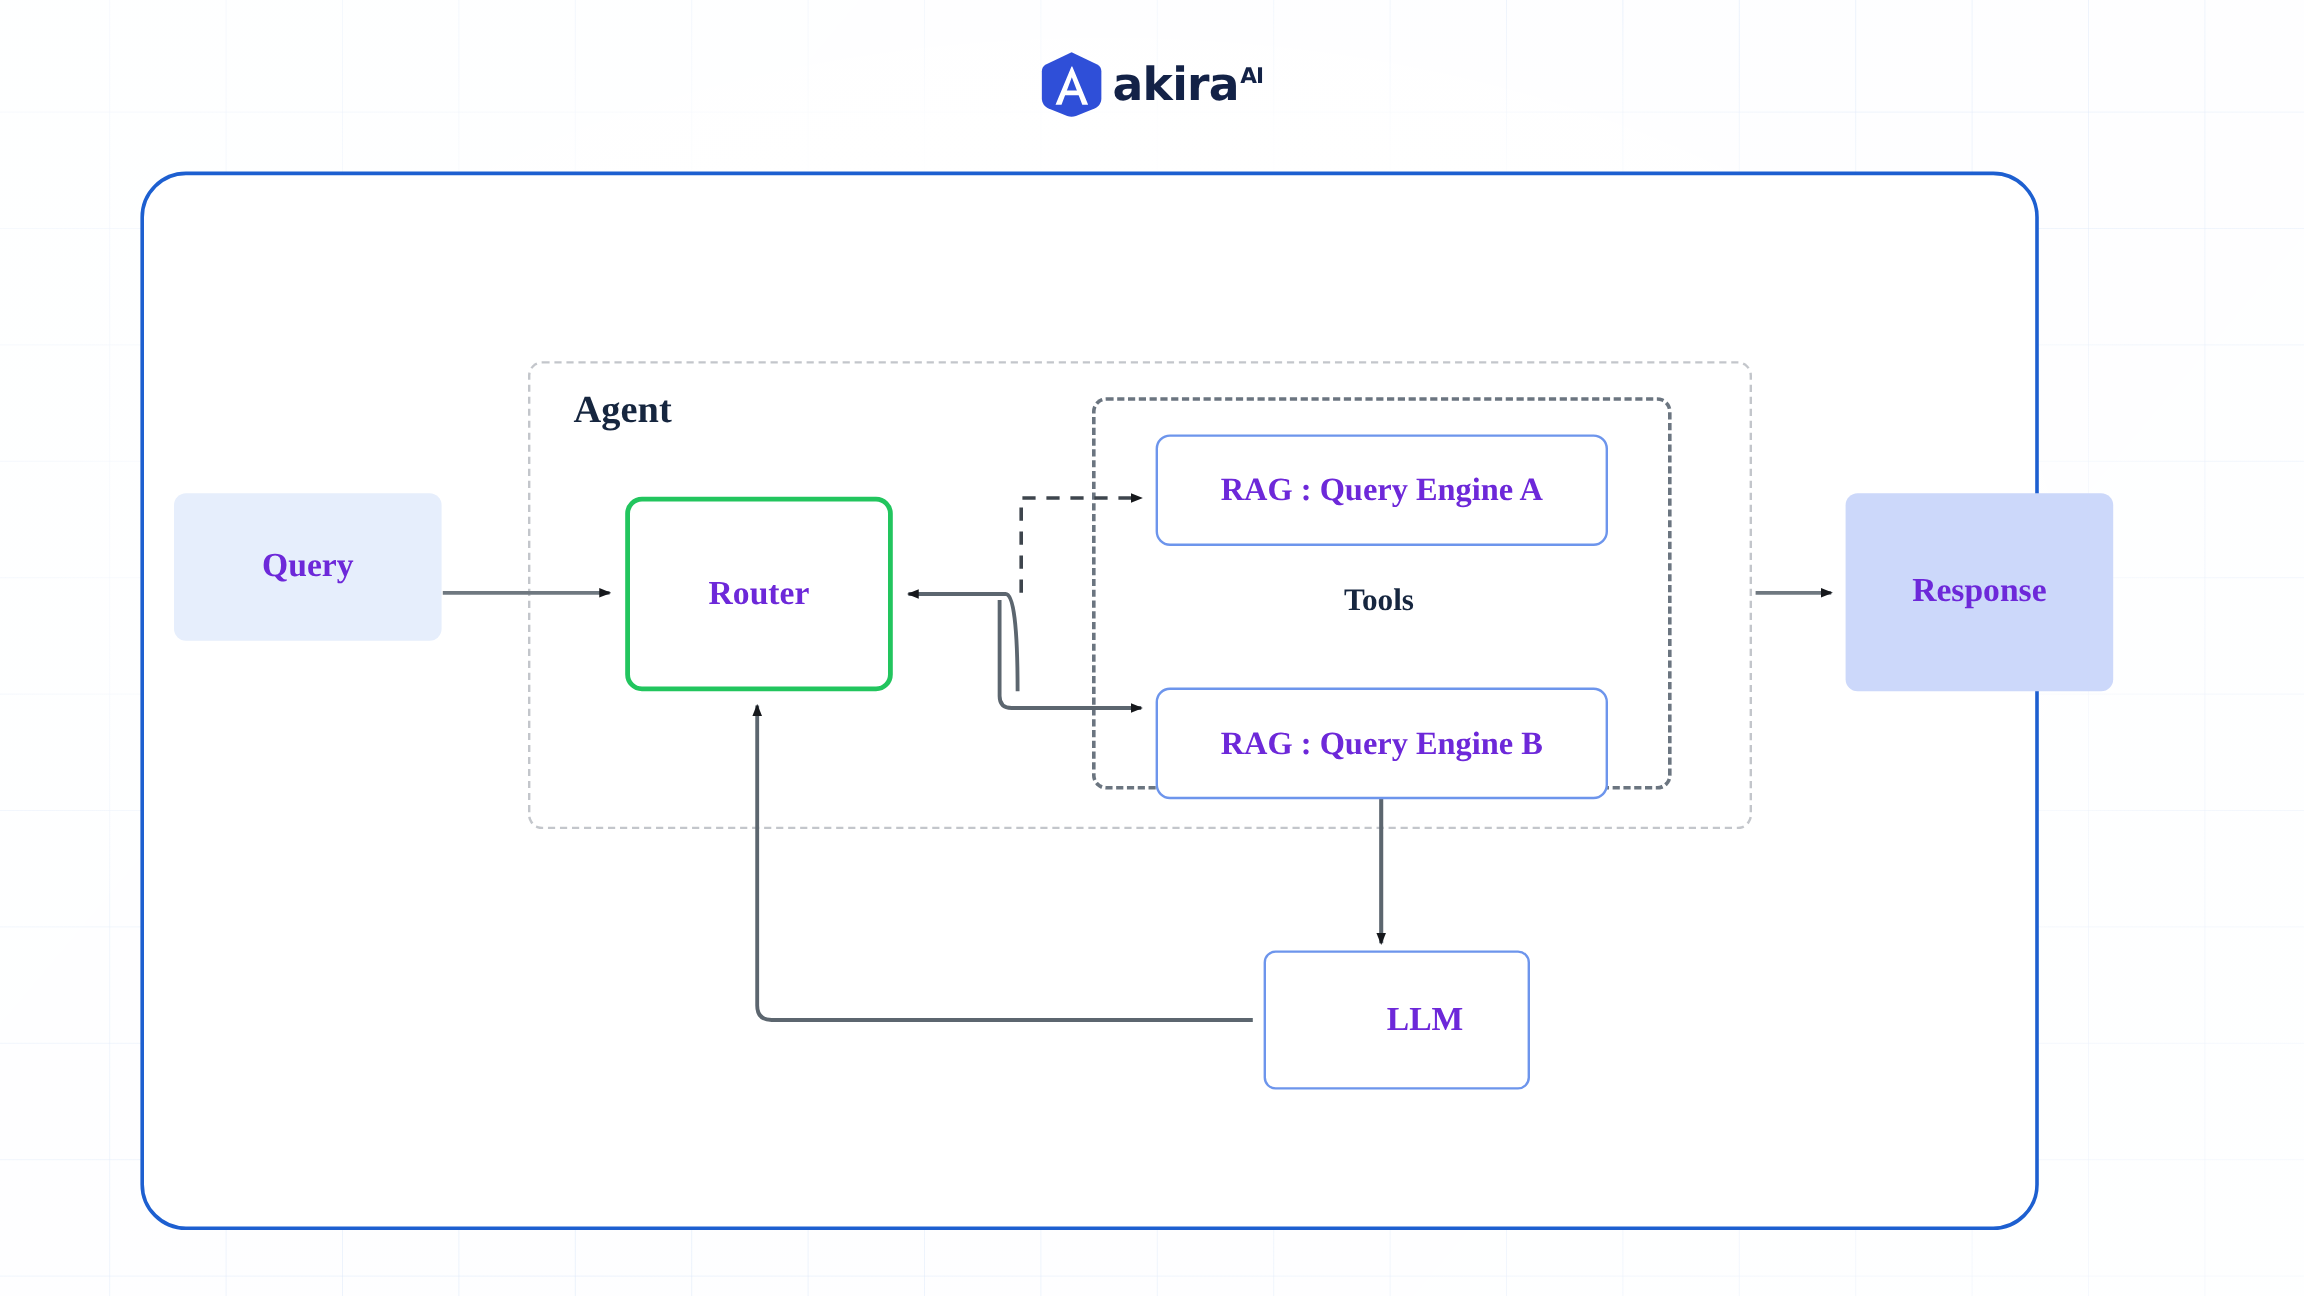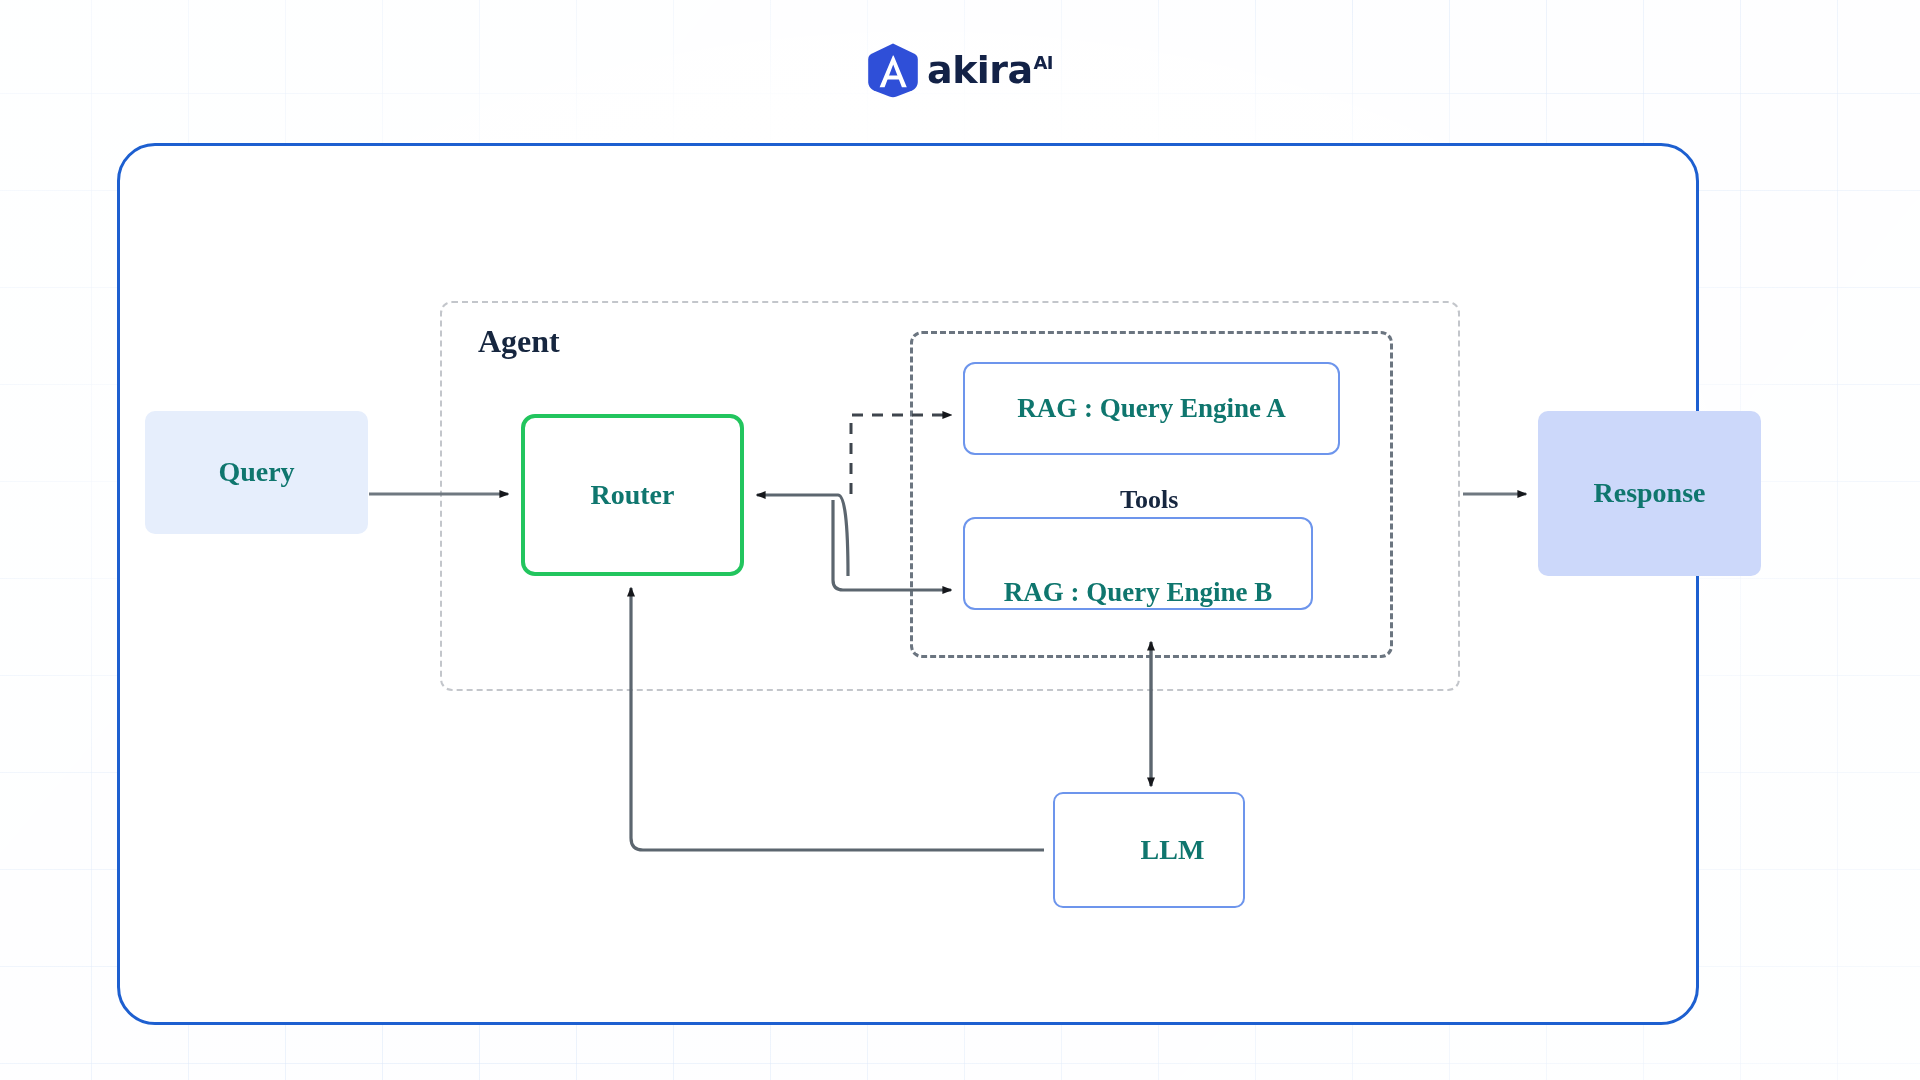--- a/index.html
+++ b/index.html
@@ -131,21 +131,21 @@
   
   .node {
     position: absolute;
     box-sizing: border-box;
     display: flex;
     align-items: center;
     justify-content: center;
     text-align: center;
     font-family: "Liberation Serif", "DejaVu Serif", serif;
     font-weight: 700;
-    color: #0f766e;
+    color: #6d28d9;
     z-index: 5;
     line-height: 1.15;
   }
 
   .node-query {
     left: 145px; top: 411px;
     width: 223px; height: 123px;
     background: #e6eefc;
     border-radius: 10px;
     font-size: 28px;
@@ -167,31 +167,30 @@
   }
   .node-rag-a {
     left: 963px; top: 362px;
     width: 377px; height: 93px;
     background: #ffffff;
     border: 2px solid #6d95ec;
     border-radius: 12px;
     font-size: 27px;
   }
   .node-rag-b {
-    left: 963px; top: 517px;
-    width: 350px; height: 93px;
+    left: 963px; top: 573px;
+    width: 377px; height: 93px;
     background: #ffffff;
     border: 2px solid #6d95ec;
     border-radius: 12px;
     font-size: 27px;
-    align-items: flex-end;
   }
   .node-llm {
     left: 1053px; top: 792px;
-    width: 192px; height: 116px;
+    width: 222px; height: 116px;
     background: #ffffff;
     border: 2px solid #6d95ec;
     border-radius: 10px;
     font-size: 28px;
     padding-left: 47px;
   }
 </style>
 </head>
 <body>
 

